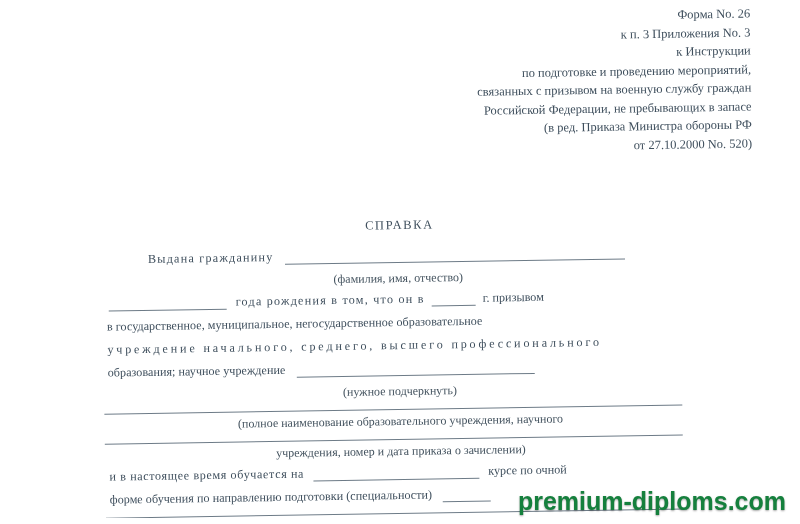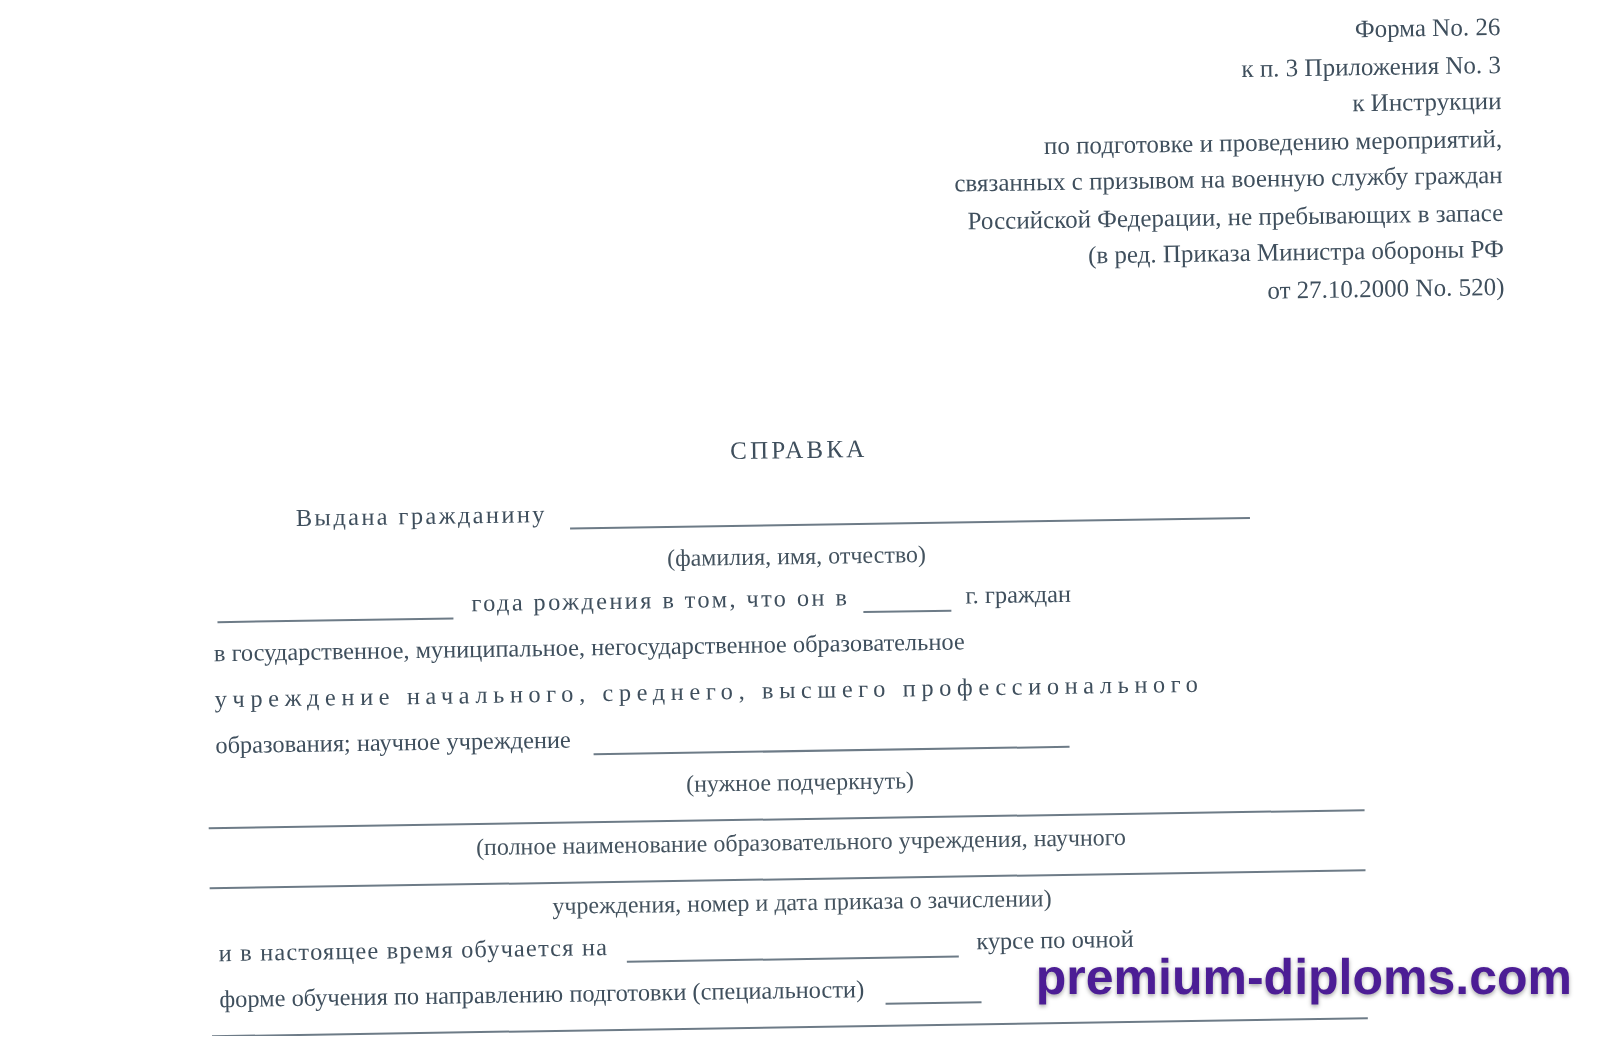--- a/index.html
+++ b/index.html
@@ -88,25 +88,25 @@
   }
 
   .hline {
     border-bottom: 1px solid #6d7b87;
     height: 0;
   }
 
   .watermark {
     position: absolute;
     right: 14px;
-    bottom: 20px;
+    bottom: 8px;
     font-family: "Liberation Sans", sans-serif;
     font-size: 25px;
     font-weight: bold;
-    color: #4c1d95;
+    color: #15803d;
     text-shadow: 0 1px 2px rgba(0,0,0,0.35);
     letter-spacing: 0px;
     z-index: 5;
   }
 
   .clip-bottom {
     position: absolute;
     left: 0;
     bottom: 0;
     width: 800px;
@@ -138,21 +138,21 @@
       <span style="margin-left:40px; letter-spacing:1.2px;">Выдана гражданину</span>
       <span class="ln" style="width:340px; margin-left:8px;"></span>
     </div>
 
     <div class="caption">(фамилия, имя, отчество)</div>
 
     <div class="row">
       <span class="ln" style="width:118px;"></span>
       <span style="letter-spacing:1.2px; margin-left:6px;">года рождения в том, что он в</span>
       <span class="ln" style="width:44px; margin:0 4px;"></span>
-      <span>г. граждан</span>
+      <span>г. призывом</span>
     </div>
 
     <div class="row just" style="margin-left:-2px;">
       <span>в государственное, муниципальное, негосударственное образовательное</span>
     </div>
 
     <div class="row just" style="margin-left:-2px; width:572px;">
       <span style="letter-spacing:2.8px;">учреждение начального, среднего, высшего профессионального</span>
     </div>
 

